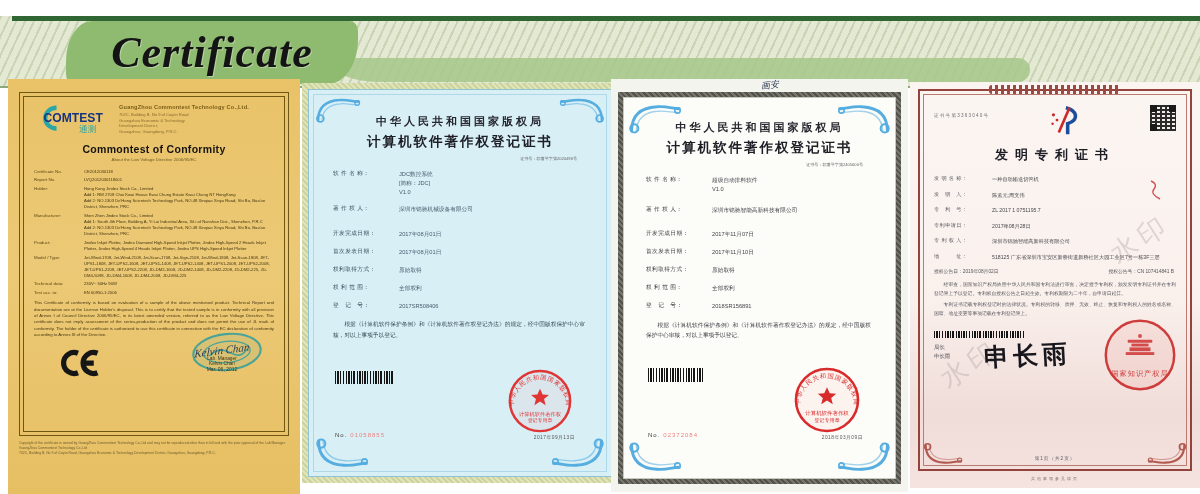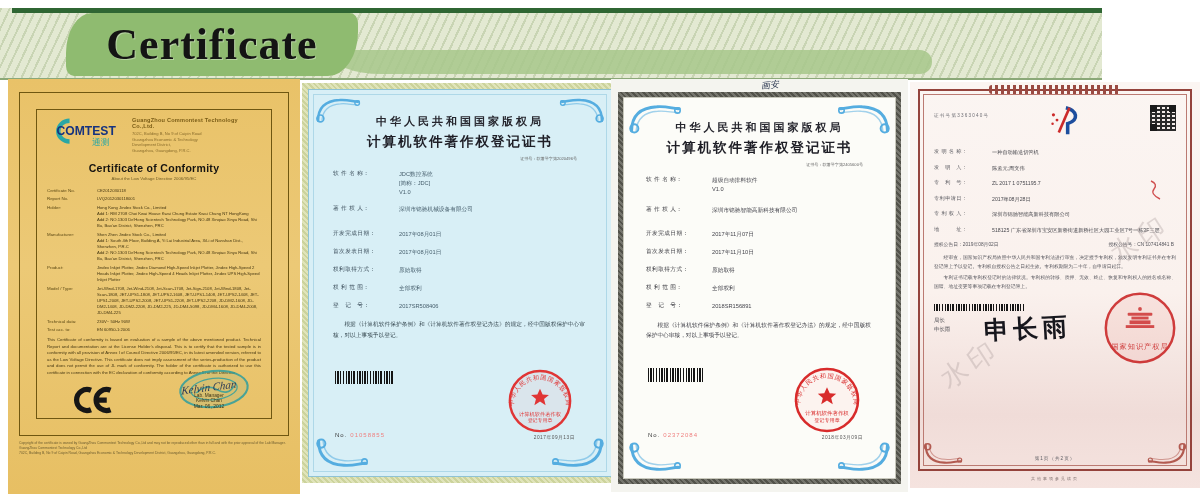--- a/index.html
+++ b/index.html
@@ -1,38 +1,38 @@
 <!DOCTYPE html>
 <html><head>
 <meta charset="utf-8">
 <style>
   * { margin:0; padding:0; box-sizing:border-box; }
   html,body { width:1200px; height:494px; }
   body { position:relative; background:#ffffff; font-family:"Liberation Sans", sans-serif; overflow:hidden; }
   .pre { white-space:pre-line; }
 
   
-  .banner { position:absolute; left:0; top:8px; width:1102px; height:72px;
+  .banner { position:absolute; left:0; top:16px; width:1200px; height:72px;
     background:#e3e9d2;
     background-image:repeating-linear-gradient(115deg, rgba(140,165,110,.30) 0 2px, transparent 2px 8px);
-    border-bottom:2px solid #8ba878; }
+    border-bottom:2px solid #8ba878;font-style:italic; }
   .banner-topline { position:absolute; left:12px; right:0; top:0; height:5px; background:#2f6633; }
   .banner-band { position:absolute; left:66px; top:5px; width:292px; height:63px; background:#8fbb70;
     border-radius:26px 8px 30px 8px / 40px 10px 44px 10px; display:flex; align-items:center; justify-content:center; }
   .banner-tail { position:absolute; left:330px; right:170px; bottom:4px; height:24px; background:#a7c78b;
     border-radius:0 14px 14px 60px / 0 14px 14px 24px; opacity:.85; }
   .banner-title { font-family:"Liberation Serif", serif; font-weight:bold; font-size:44px; color:#141414;
     letter-spacing:1px; text-shadow:1px 1px 0 rgba(255,255,255,.35); }
 
   .photo { position:absolute; }
 
   
   .c1 { left:8px; top:79px; width:292px; height:415px;
     background:linear-gradient(180deg,#e9c268 0%, #ecc976 45%, #e7bf63 100%); padding:13px 11px 0 11px; }
-  .c1-frame { border:1.5px solid #6f5711; height:344px; padding:16px; }
+  .c1-frame { border:1.5px solid #6f5711; height:344px; padding:3px; }
   .c1-frame-in { border:1px solid #6f5711; height:100%; padding:7px 10px 4px 10px; position:relative; }
   .c1-logorow { display:flex; gap:7px; }
   .c1-logo { width:78px; height:30px; flex:0 0 auto; }
   .c1-co { font-size:5.6px; font-weight:bold; color:#7a5c16; letter-spacing:.2px; }
   .c1-addr { font-size:4.1px; color:#8a6d2c; line-height:1.4; margin-top:2px; }
   .c1-title { text-align:center; font-size:10.5px; font-weight:bold; color:#151310; margin-top:8px; letter-spacing:.3px; }
   .c1-sub { text-align:center; font-size:4.3px; color:#6d5a24; margin-top:2px; }
   .c1-rows { margin-top:7px; }
   .c1-row { display:flex; margin-bottom:2.5px; }
   .c1-row .lbl { flex:0 0 50px; font-size:4.4px; color:#5c4914; }
@@ -170,21 +170,21 @@
           <text x="52" y="32" font-size="10" fill="#2aa7a5">通测</text>
         </svg>
         <div>
           <div class="c1-co">GuangZhou Commontest Technology Co.,Ltd.</div>
           <div class="c1-addr pre">702C, Building B, No 9 of Caipin Road
 Guangzhou Economic &amp; Technology
 Development District,
 Guangzhou, Guangdong, P.R.C.</div>
         </div>
       </div>
-      <div class="c1-title">Certificate of Conformity</div>
+      <div class="c1-title">Commontest of Conformity</div>
       <div class="c1-sub">About the Low Voltage Directive 2006/95/EC</div>
       <div class="c1-rows">
         <div class="c1-row">
             <span class="lbl">Certificate No.</span>
             <span class="val pre">CE2012030118</span>
           </div>
         <div class="c1-row">
             <span class="lbl">Report No.</span>
             <span class="val pre">LVQ2012030118001</span>
           </div>
@@ -389,20 +389,21 @@
       <div class="c4-certno">证书号第3363040号</div>
       <svg class="c4-logo" viewBox="0 0 40 36">
         <path d="M21 3 C34 6 36 17 23 21 L23 33" fill="none" stroke="#1d4e9e" stroke-width="4"></path>
         <path d="M13 31 L25 3" stroke="#cc2a2a" stroke-width="3" fill="none"></path>
         <circle cx="7" cy="11" r="1.8" fill="#cc2a2a"></circle>
           <circle cx="11" cy="17" r="1.6" fill="#cc2a2a"></circle>
           <circle cx="6" cy="21" r="1.4" fill="#cc2a2a"></circle>
       </svg>
       <div class="c4-qr"></div>
     </div>
+    <div class="c4-title">发明专利证书</div>
     <svg class="c4-redmark" viewBox="0 0 16 22">
       <path d="M3 2 Q10 5 6 10 Q2 15 12 20" fill="none" stroke="#d05050" stroke-width="1.4"></path>
     </svg>
     <div class="wm w1">水印</div>
     <div class="wm w2">水印</div>
     <div class="c4-rows">
       <div class="c4-row">
           <span class="lbl">发 明 名 称：</span>
           <span class="val">一种自动输送切管机</span>
         </div>

